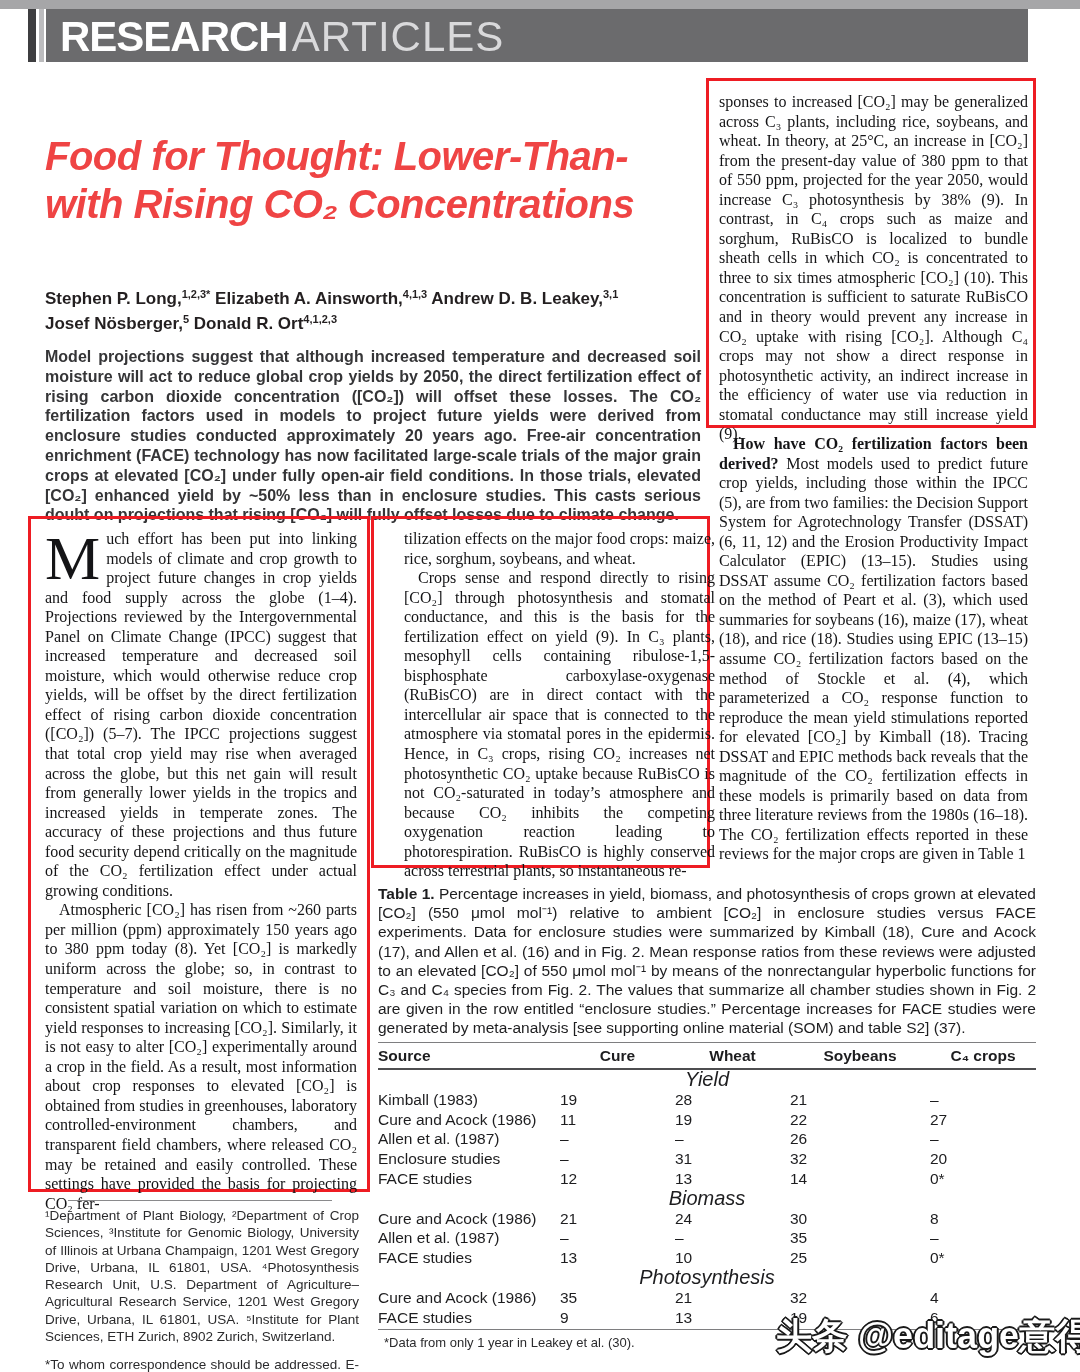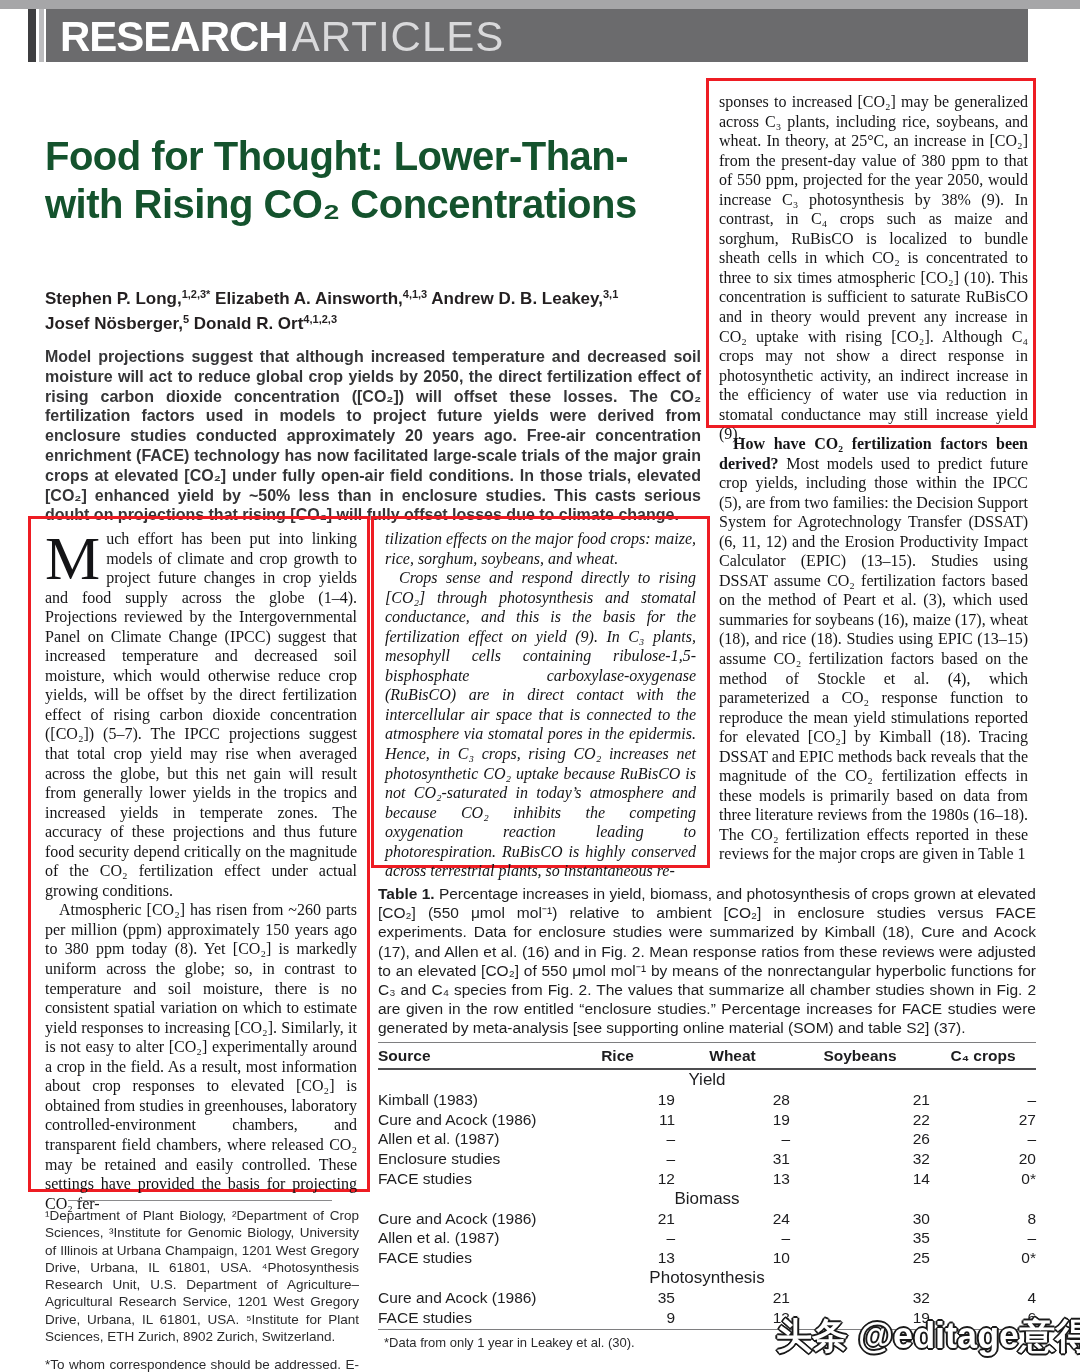--- a/index.html
+++ b/index.html
@@ -16,21 +16,21 @@
   .masthead-text {
     position:absolute; left:60px; top:9px; height:53px; line-height:56px;
     font-family:"Liberation Sans", sans-serif; font-size:42px; white-space:nowrap;
   }
   .masthead-text .bold { color:#ffffff; font-weight:bold; letter-spacing:-1px; }
   .masthead-text .light { color:#d9d9db; font-weight:normal; letter-spacing:1px; margin-left:4px; }
   
   .title {
     position:absolute; left:45px; top:132px; width:640px;
     font-family:"Liberation Sans", sans-serif; font-weight:bold;
-    font-size:40px; line-height:48px; color:#14532d; letter-spacing:-0.5px;
+    font-size:40px; line-height:48px; color:#ef4444; letter-spacing:-0.5px;font-style:italic;
   }
   .authors {
     position:absolute; left:45px; top:287px; width:660px;
     font-family:"Liberation Sans", sans-serif; font-weight:bold;
     font-size:17px; line-height:23px; color:#231f20;
   }
   .sup { font-size:11px; position:relative; top:-6px; }
   .abstract {
     position:absolute; left:45px; top:347px; width:656px;
     font-family:"Liberation Sans", sans-serif; font-weight:bold;
@@ -39,21 +39,21 @@
   
   .redbox { position:absolute; border:3px solid #ee1c23; pointer-events:none; }
   .redbox-left  { left:28px;  top:516px; width:342px; height:676px; }
   .redbox-mid   { left:371px; top:516px; width:339px; height:352px; }
   .redbox-right { left:706px; top:78px;  width:330px; height:350px; }
   
   .colp {
     font-size:16px; line-height:19.55px; text-align:justify; color:#141416;
   }
   .col1 { position:absolute; left:45px;  top:529px; width:312px; }
-  .col2 { position:absolute; left:385px; top:529px; width:311px;font-style:italic; }
+  .col2 { position:absolute; left:404px; top:529px; width:311px; }
   .col3a{ position:absolute; left:719px; top:92px;  width:309px; }
   .col3b{ position:absolute; left:719px; top:434px; width:309px; }
   .colp p { margin:0; }
   .colp p.indent { text-indent:14px; }
   .dropcap {
     float:left; font-size:62px; line-height:50px; padding:4px 6px 0 0;
     color:#141416; font-family:"Liberation Serif", serif;
   }
   .lead-bold { font-weight:bold; }
   
@@ -71,24 +71,24 @@
     color:#1d1d1f; text-align:justify;
   }
   .tcaption .capb { font-weight:bold; }
   .tablewrap { position:absolute; left:378px; top:1042px; width:658px; font-family:"Liberation Sans", sans-serif; }
   .trule-top { height:1px; background:#7e7e80; }
   .theader { display:grid; grid-template-columns:182px 115px 115px 140px 106px; padding:4px 0 3px 0; }
   .theader .hc { font-weight:bold; font-size:15.5px; color:#1d1d1f; text-align:center; }
   .theader .hc.first { text-align:left; }
   .trule-head { height:2px; background:#4e4e50; }
   .tsection {
-    text-align:center; font-size:17px; line-height:19.8px; color:#1d1d1f;
+    text-align:center; font-style:italic; font-size:20px; line-height:19.8px; color:#1d1d1f;
   }
   .trow { display:grid; grid-template-columns:182px 115px 115px 140px 106px; }
-  .tcell { font-size:15.5px; line-height:19.8px; color:#1d1d1f; text-align:right; }
+  .tcell { font-size:15.5px; line-height:19.8px; color:#1d1d1f; text-align:left; }
   .tcell.c0 { text-align:left; }
   .trule-bot { height:1px; background:#7e7e80; margin-top:2px; }
   .tfoot { font-size:13px; color:#2b2b2d; padding-top:5px;margin-left:6px; }
   
   .watermark {
     position:absolute; left:776px; top:1312px; width:300px;
     font-family:"Liberation Sans", sans-serif; font-weight:bold; font-size:36px;
     color:#ffffff; white-space:nowrap;
     text-shadow:-2px 0 0 #1a1a1a, 2px 0 0 #1a1a1a, 0 -2px 0 #1a1a1a, 0 2px 0 #1a1a1a,
                 -1px -1px 0 #1a1a1a, 1px 1px 0 #1a1a1a, 1px -1px 0 #1a1a1a, -1px 1px 0 #1a1a1a;
@@ -148,21 +148,21 @@
   </div>
 
   <div class="tcaption">
     <span class="capb">Table 1.</span><span> Percentage increases in yield, biomass, and photosynthesis of crops grown at elevated [CO₂] (550 μmol mol⁻¹) relative to ambient [CO₂] in enclosure studies versus FACE experiments. Data for enclosure studies were summarized by Kimball (18), Cure and Acock (17), and Allen et al. (16) and in Fig. 2. Mean response ratios from these reviews were adjusted to an elevated [CO₂] of 550 μmol mol⁻¹ by means of the nonrectangular hyperbolic functions for C₃ and C₄ species from Fig. 2. The values that summarize all chamber studies shown in Fig. 2 are given in the row entitled “enclosure studies.” Percentage increases for FACE studies were generated by meta-analysis [see supporting online material (SOM) and table S2] (37).</span>
   </div>
 
   <div class="tablewrap">
     <div class="trule-top"></div>
     <div class="theader">
         <div class="hc first">Source</div>
-        <div class="hc">Rice</div>
+        <div class="hc">Cure</div>
         <div class="hc">Wheat</div>
         <div class="hc">Soybeans</div>
         <div class="hc">C₄ crops</div>
       </div>
     <div class="trule-head"></div>
     <div>
         <div class="tsection">Yield</div>
         <div class="trow">
           <div class="tcell c0">Kimball (1983)</div>
           <div class="tcell c1">19</div>

